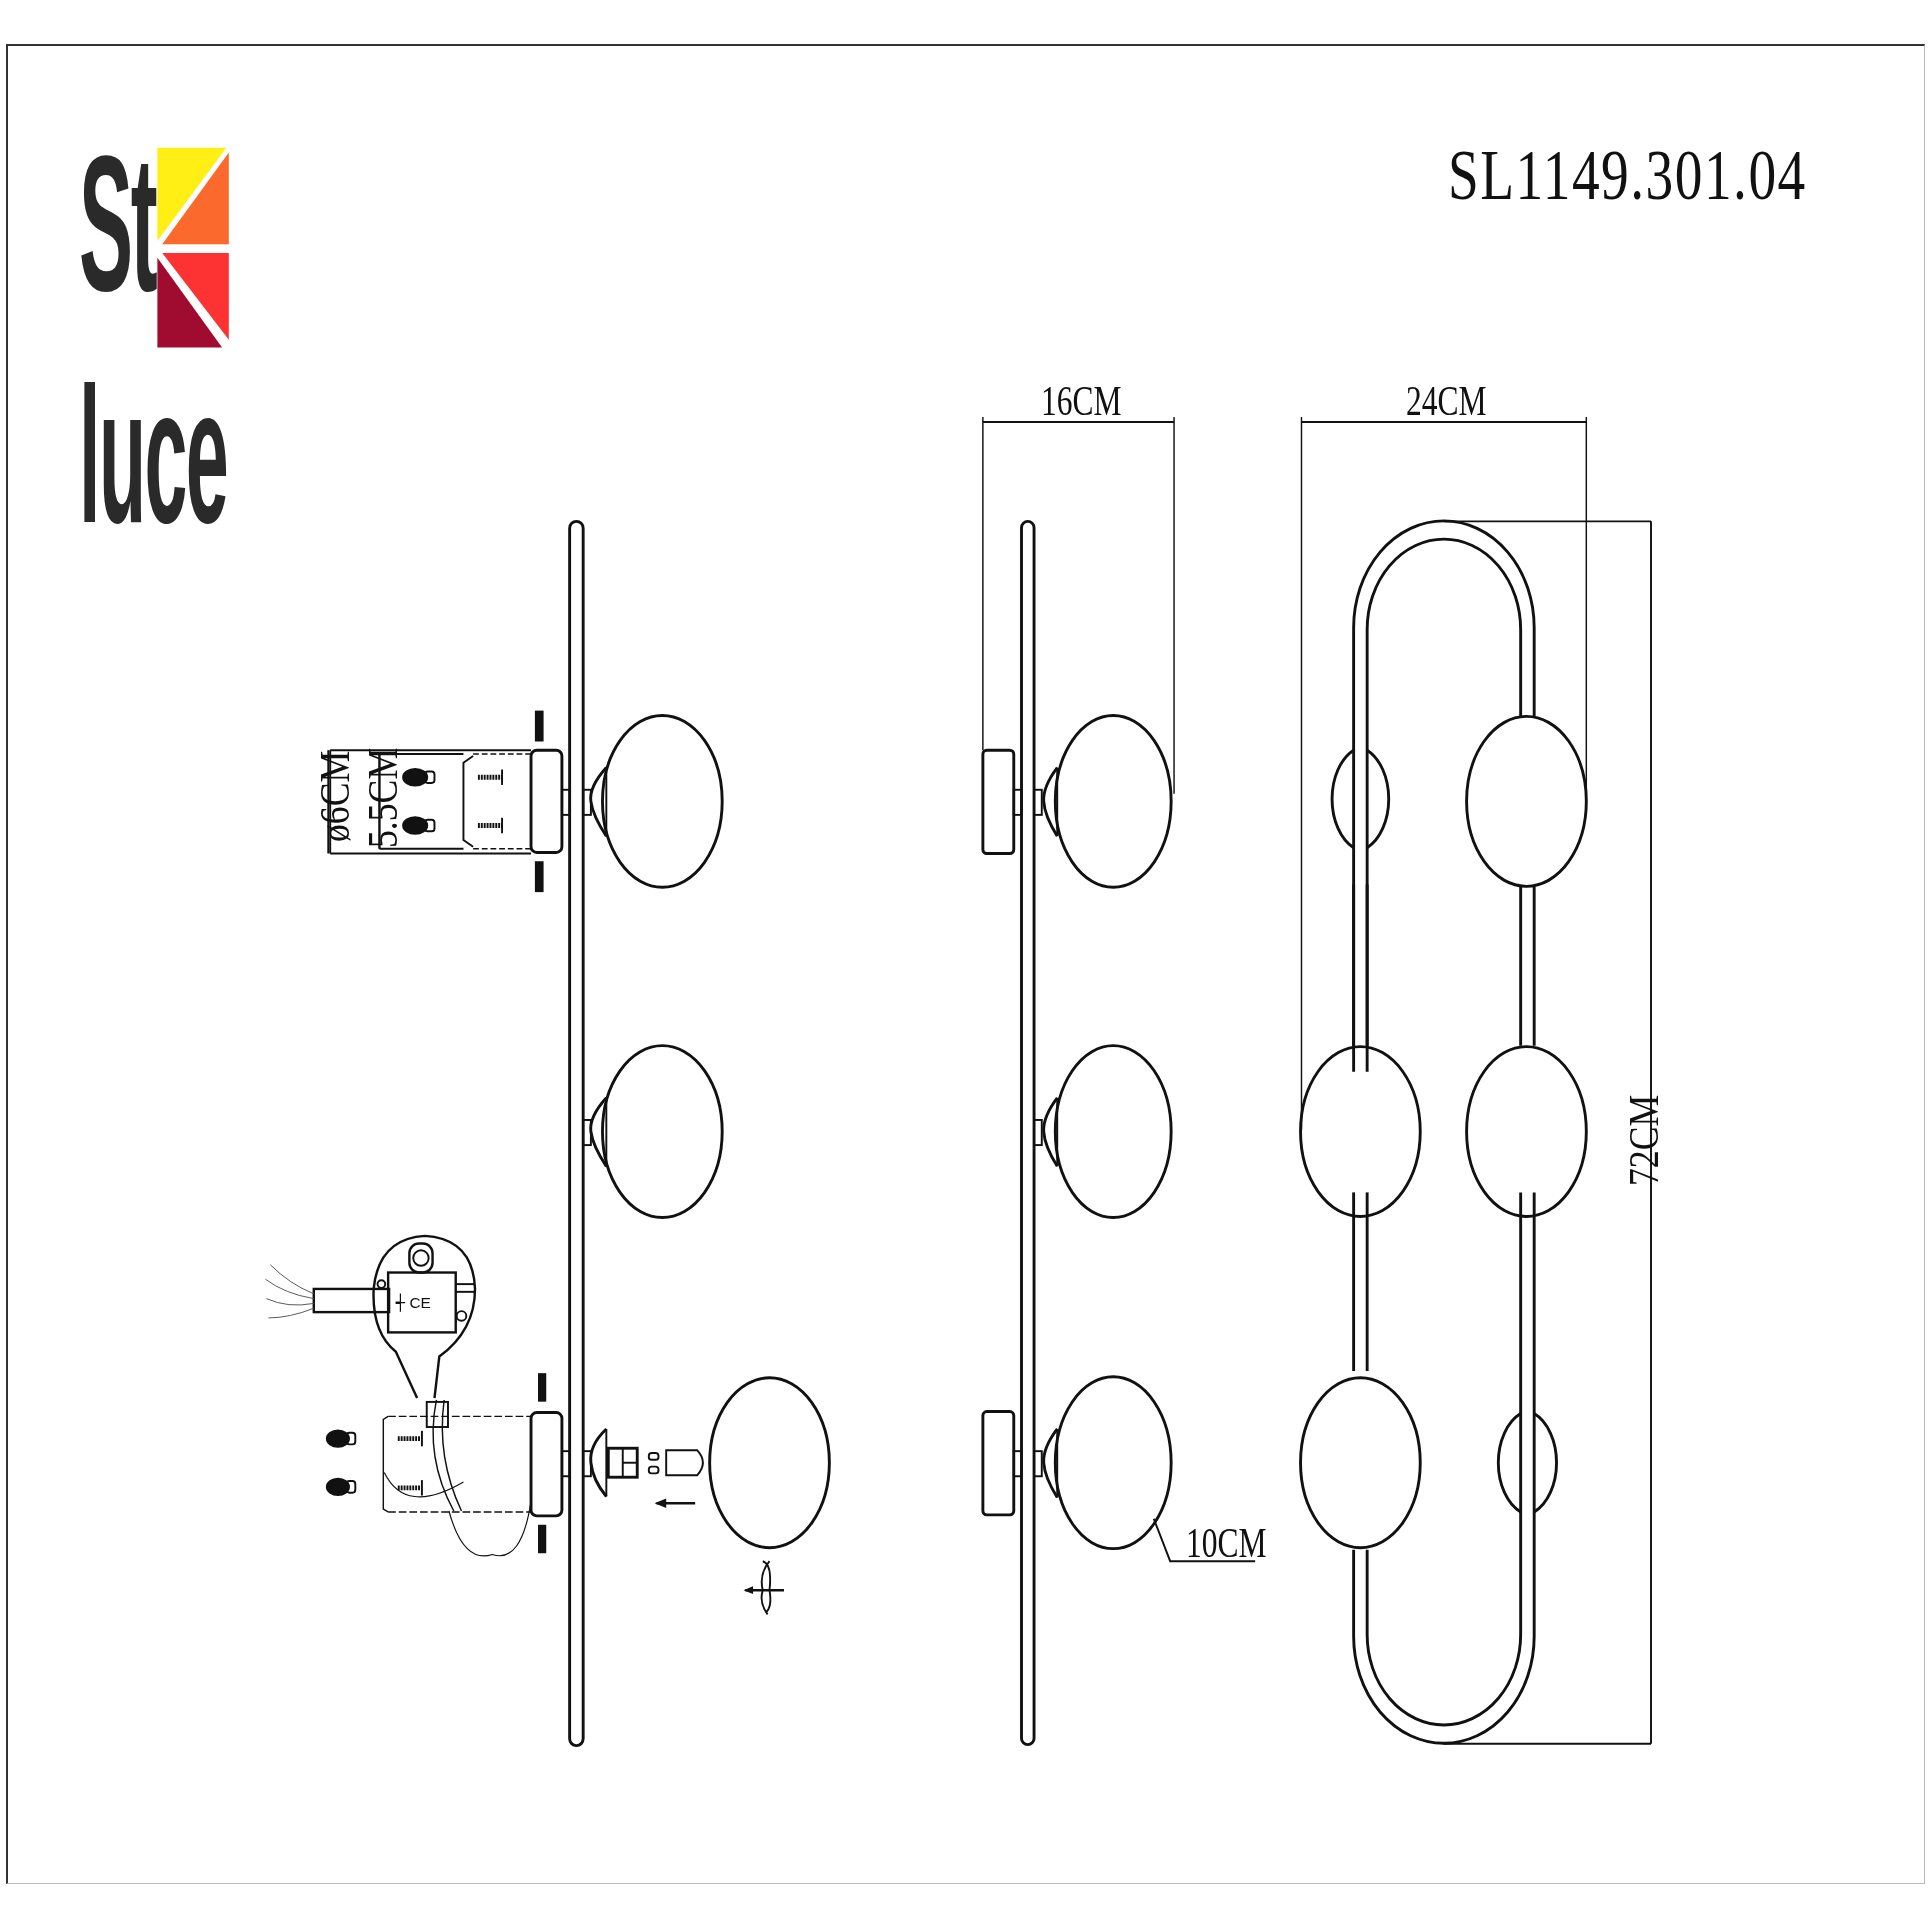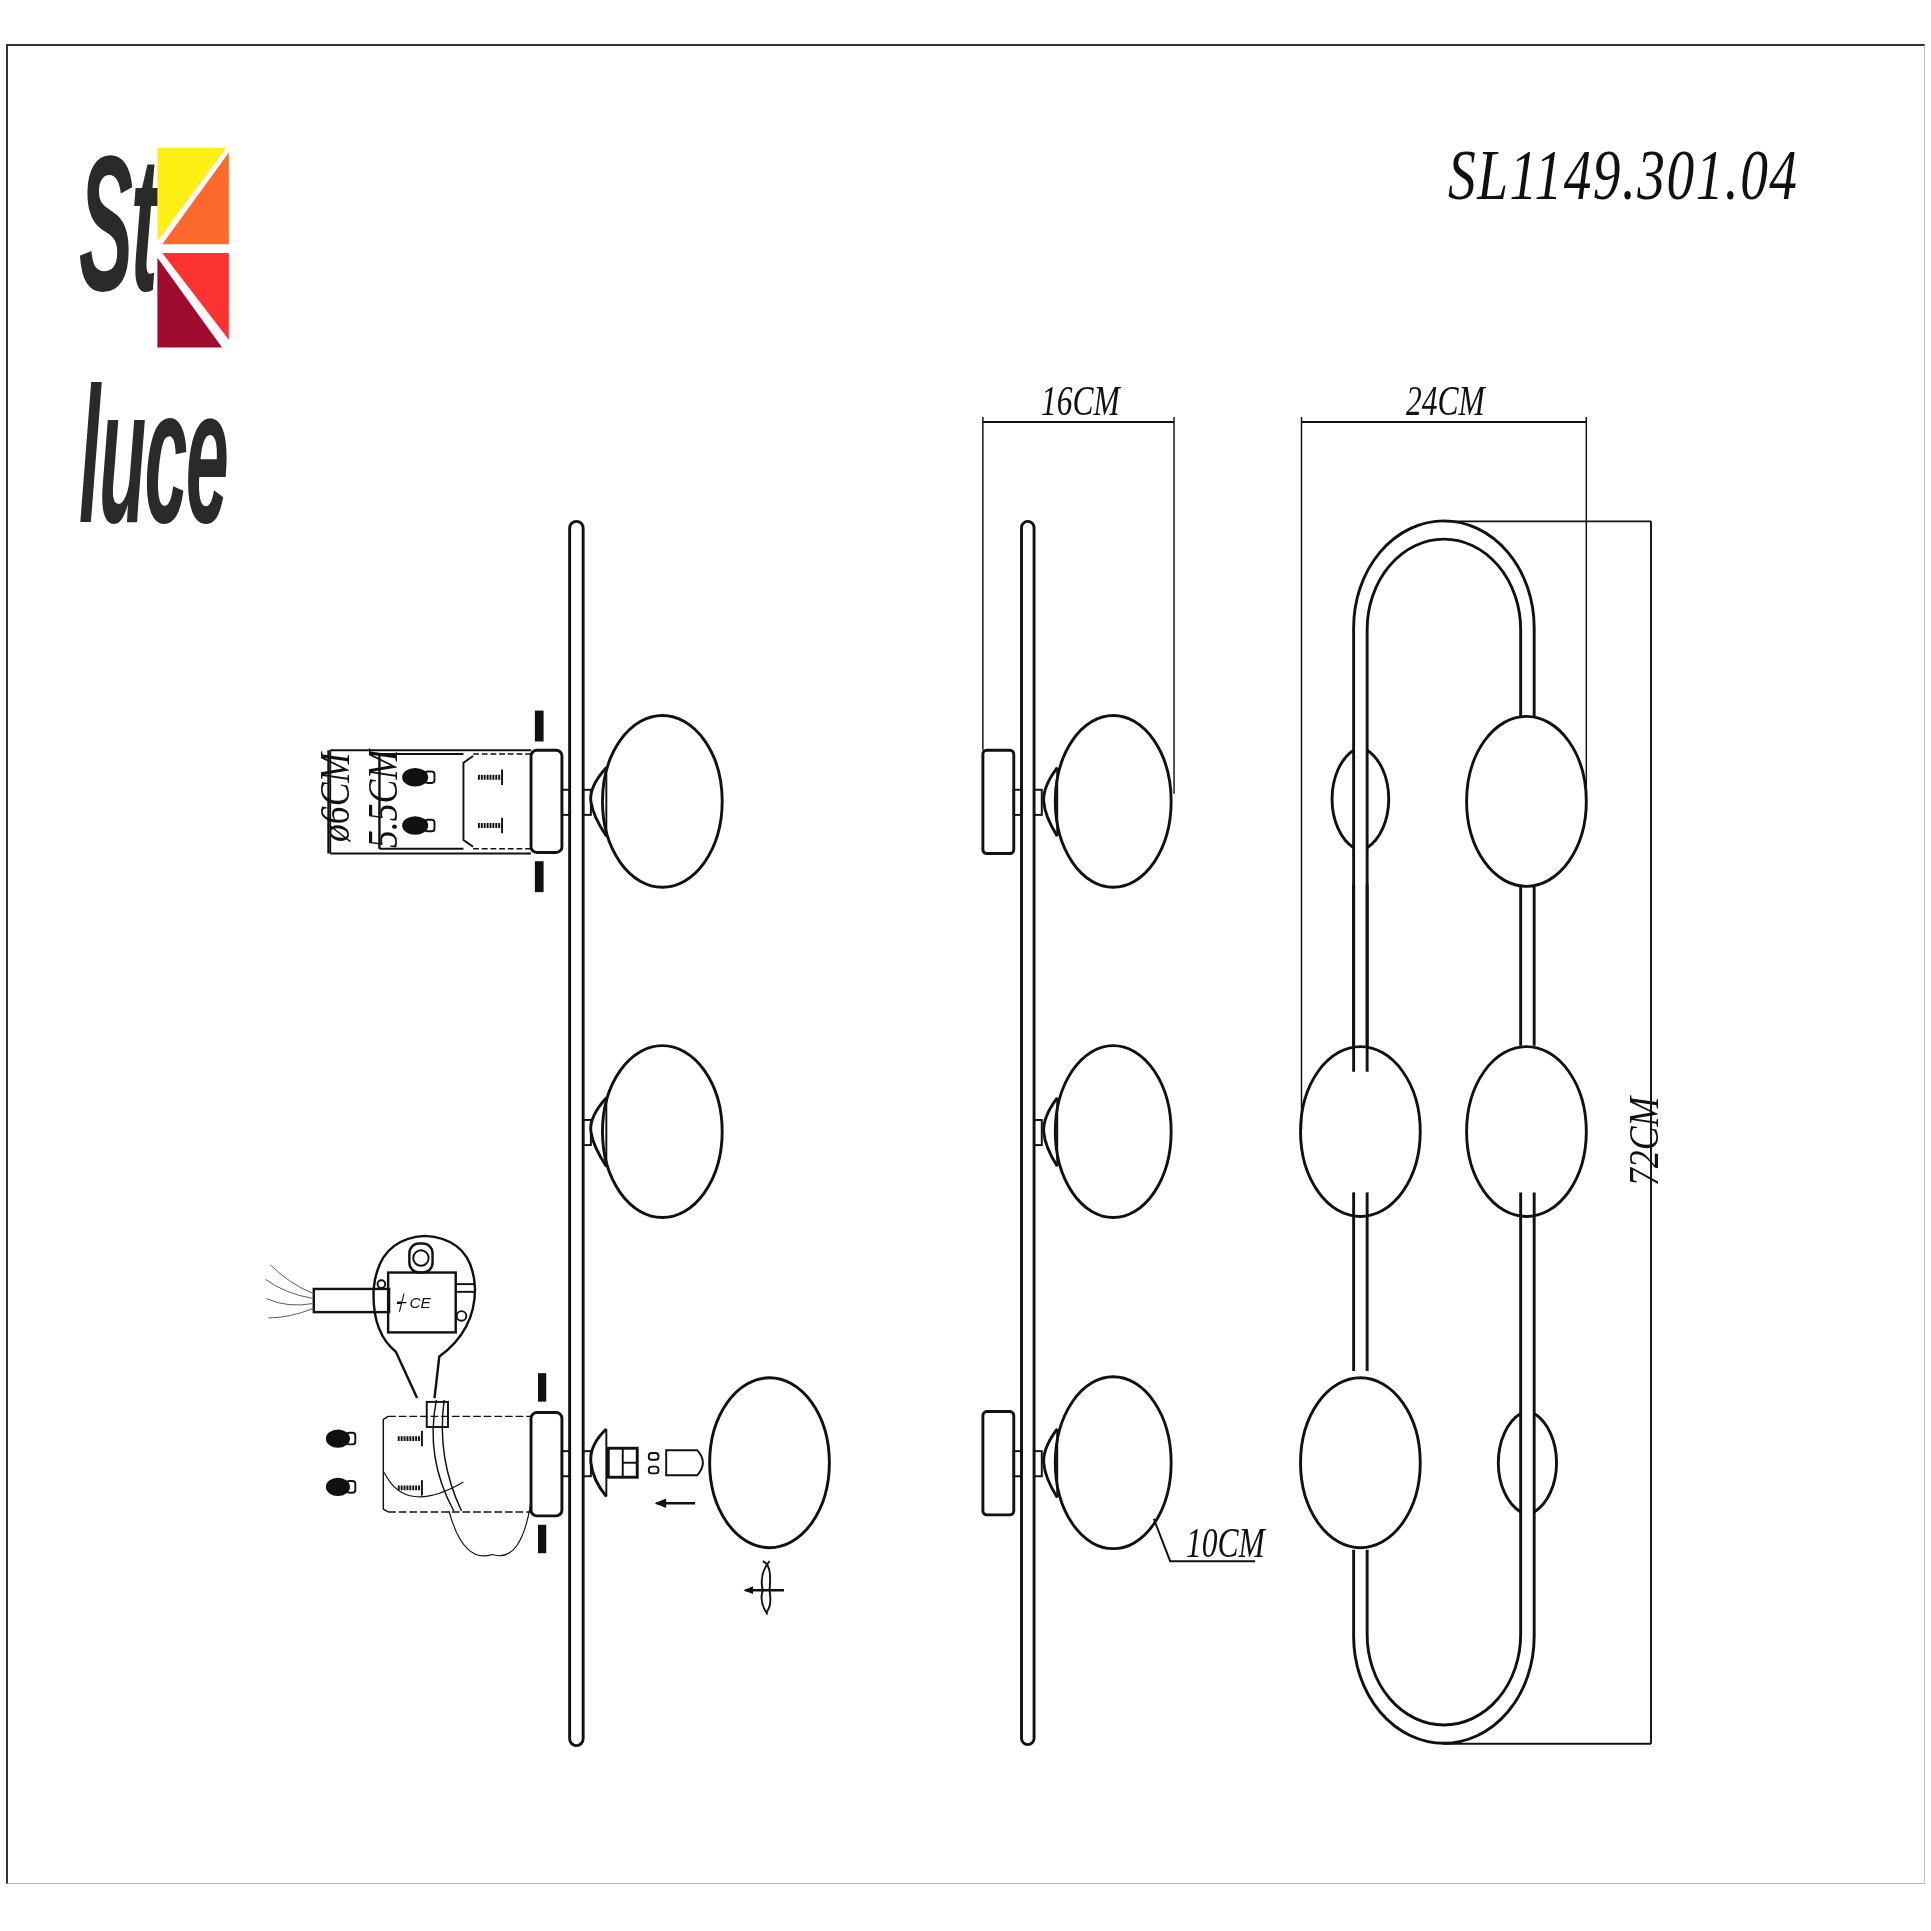--- a/index.html
+++ b/index.html
@@ -1,17 +1,17 @@
 <!DOCTYPE html>
 <html><head>
 <meta charset="utf-8">
 <style>
   html, body { margin: 0; padding: 0; background: #ffffff; }
   body { width: 1931px; height: 1931px; position: relative; overflow: hidden; font-family: "Liberation Serif", serif; }
-  #sheet { position: absolute; left: 0; top: 0; width: 1931px; height: 1413px; font-style: italic; }
+  #sheet { position: absolute; left: 0; top: 0; width: 1931px; height: 1413px; }
   .frame { position: absolute; left: 5.8px; top: 44px; width: 1919px; height: 1840px; border-top: 2.9px solid #333; border-left: 2.9px solid #333; border-right: 1.9px solid #bbb; border-bottom: 1.9px solid #bbb; box-sizing: border-box; }
   .model-code { position: absolute; left: 1448px; top: 135px; width: 406px; font-family: "Liberation Serif", serif; font-size: 71px; letter-spacing: 1.9px; color: #111; transform: scaleX(0.78); transform-origin: left top; white-space: nowrap; }
   .logo-text { position: absolute; font-family: "Liberation Sans", sans-serif; color: #2a2a2a; font-weight: bold; transform-origin: left top; white-space: nowrap; line-height: 1; }
   .logo-st { left: 79px; top: 127px; font-size: 193px; transform: scaleX(0.42); letter-spacing: -5.8px; }
   .logo-luce { left: 79px; top: 359px; font-size: 193px; transform: scaleX(0.40); letter-spacing: -3.9px; }
   .dim-label { position: absolute; font-family: "Liberation Serif", serif; font-size: 42px; color: #111; white-space: nowrap; transform: scaleX(0.75); transform-origin: left top; }
   .dim-label.rot { transform: rotate(-90deg) scaleX(0.85); transform-origin: left top; }
   svg { position: absolute; left: 0; top: 0; }
 </style>
 </head>

